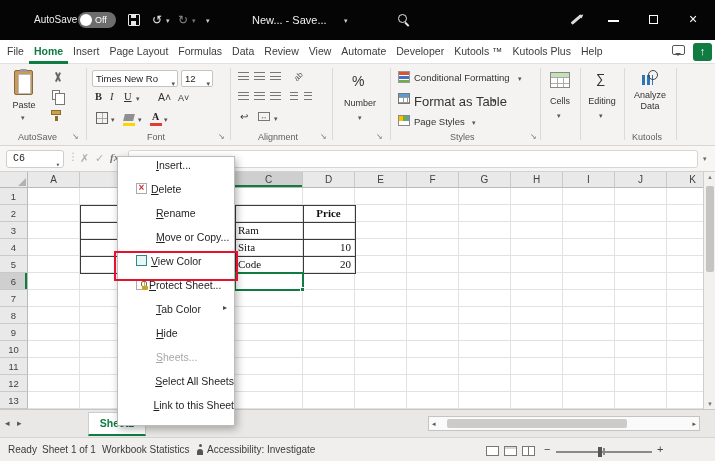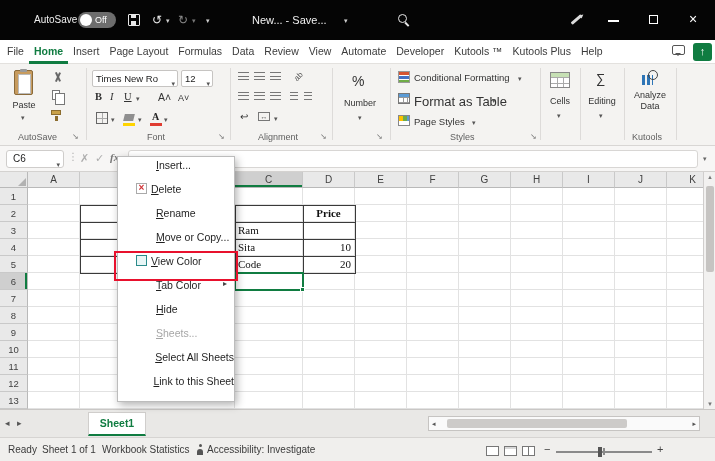--- a/index.html
+++ b/index.html
@@ -69,21 +69,21 @@
   .icon-cellstyles { position:absolute; width:12px; height:11px; border:1px solid #888; background:linear-gradient(to bottom,transparent 0 5px,#fff 5px),linear-gradient(to right,#ffc000 0 4px,#70ad47 4px 8px,#5b9bd5 8px); }
   .icon-cells { position:absolute; width:20px; height:16px; border:1px solid #888; background:linear-gradient(#c6e0b4 0 4px,transparent 4px),repeating-linear-gradient(to right,transparent 0 5.6px,#aaa 5.6px 6.6px),repeating-linear-gradient(to bottom,transparent 0 4.3px,#aaa 4.3px 5.3px); background-color:#fff; }
   .bigbtn-label { position:absolute; font-size:9px; color:#333; text-align:center; }
   .icon-analyze { position:absolute; width:18px; height:16px; }
   .icon-analyze::before { content:""; position:absolute; left:1px; bottom:1px; width:11px; height:10px; background:repeating-linear-gradient(to right,#2e75b6 0 3px,transparent 3px 5px); }
   .icon-analyze::after { content:""; position:absolute; right:1px; top:0; width:8px; height:8px; border:1.5px solid #444; border-radius:50%; }
   .chev-collapse { position:absolute; left:694px; top:122px; width:6px; height:6px; border-right:1.5px solid #555; border-bottom:1.5px solid #555; transform:rotate(45deg); }
 
   
   .fbar { position:absolute; left:0; top:146px; width:715px; height:26px; background:#f7f6f5; border-bottom:1px solid #d4d2d0; }
-  .namebox { position:absolute; left:6px; top:4px; width:58px; height:18px; background:#fff; border:1px solid #cfcdcb; border-radius:3px; font-size:10px; line-height:16px; padding-left:6px; color:#222; }
+  .namebox { position:absolute; left:6px; top:4px; width:58px; height:18px; background:#fff; border:1px solid #cfcdcb; border-radius:3px; font-size:10px; line-height:16px; padding-left:6px; color:#222;font-family:Liberation Mono, monospace; }
   .namebox i { position:absolute; right:3px; top:6px; font-style:normal; font-size:7px; color:#555; }
   .fdots { position:absolute; left:68px; top:5px; color:#b0b0b0; font-size:10px; }
   .fx-x { position:absolute; left:80px; top:6px; color:#adadad; font-size:11px; }
   .fx-ok { position:absolute; left:95px; top:6px; color:#adadad; font-size:11px; }
   .fx { position:absolute; left:110px; top:5px; font:italic 700 11px "Liberation Serif",serif; color:#777; }
   .finput { position:absolute; left:128px; top:4px; width:570px; height:18px; background:#fff; border:1px solid #d8d6d4; border-radius:3px; }
   .fexpand { position:absolute; left:703px; top:9px; font-size:7px; color:#666; }
 
   
   #grid { position:absolute; left:0; top:172px; width:703px; height:237px; background:#fff; overflow:hidden; }
@@ -515,20 +515,24 @@
       </div>
       <div class="cm-item">
         <div class="cm-ic"></div>
         <div class="cm-label">Move or Copy...</div>
       </div>
       <div class="cm-item">
         <div class="cm-ic view-code-icon"></div>
         <div class="cm-label">View Color</div>
       </div>
       <div class="cm-item">
+        <div class="cm-ic protect-sheet-icon"></div>
+        <div class="cm-label">Protect Sheet...</div>
+      </div>
+      <div class="cm-item">
         <div class="cm-ic"></div>
         <div class="cm-label">Tab Color</div>
         <div class="cm-sub">▸</div>
       </div>
       <div class="cm-item">
         <div class="cm-ic"></div>
         <div class="cm-label">Hide</div>
       </div>
       <div class="cm-item disabled">
         <div class="cm-ic"></div>

